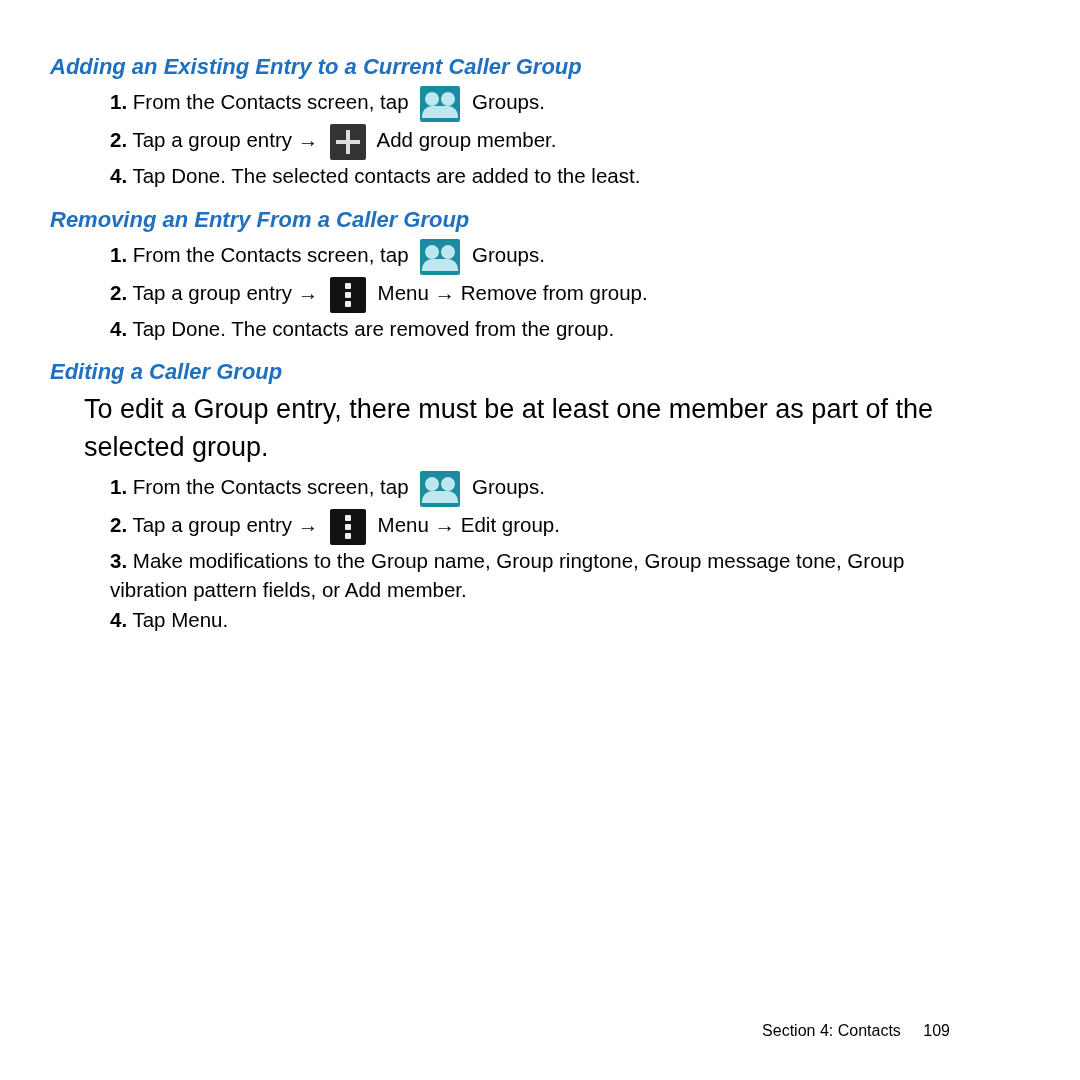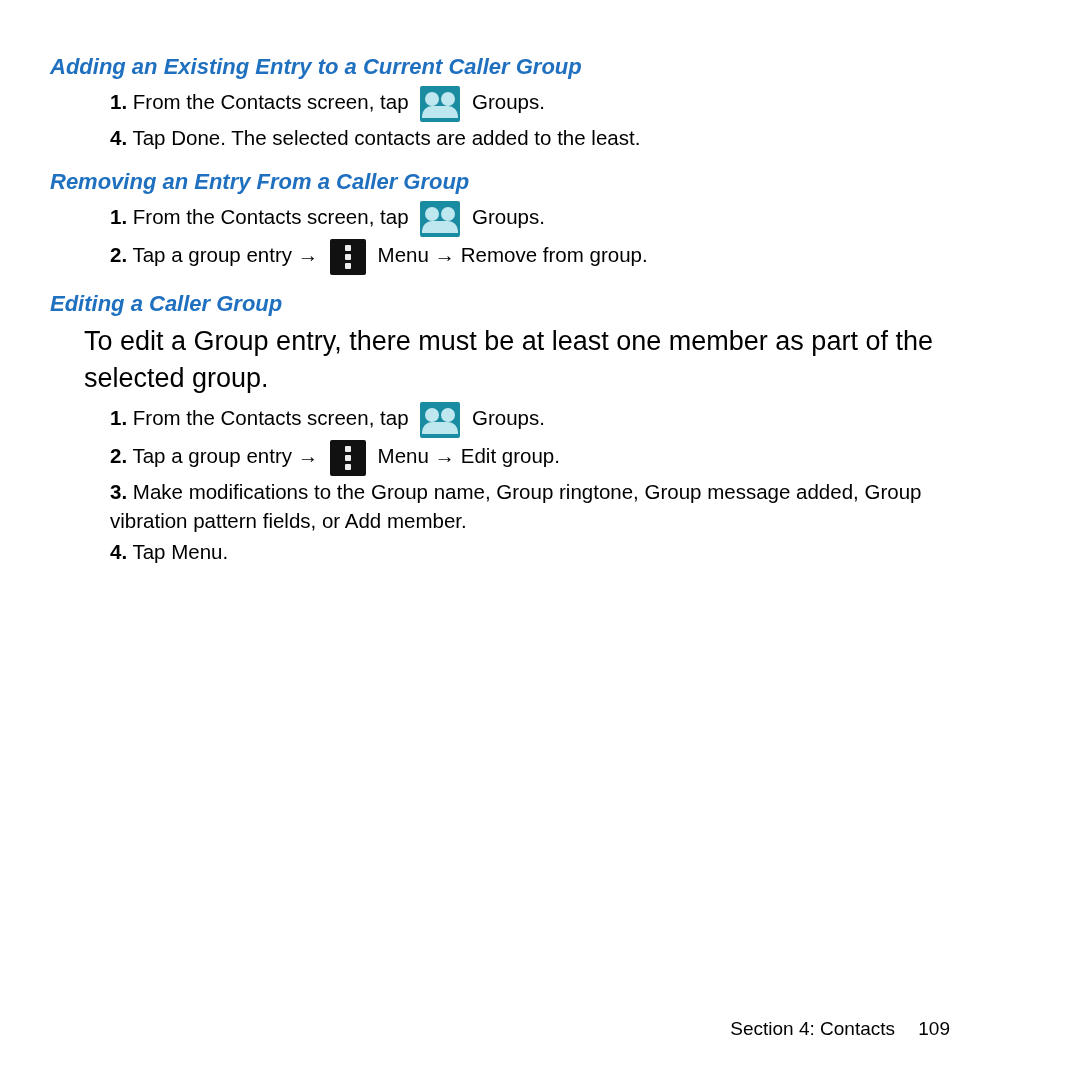--- a/index.html
+++ b/index.html
@@ -3,21 +3,21 @@
 <meta charset="utf-8">
 <style>
   html,body{margin:0;padding:0;background:#fff;font-family:Arial,Helvetica,sans-serif;color:#000}
   .page{width:1000px;height:1080px;box-sizing:border-box;padding:54px 50px 40px 50px;position:relative}
   h3{margin:0 0 6px 0;font-size:22px;font-weight:bold;font-style:italic;color:#2070c0}
   ol{margin:4px 0 16px 0;padding-left:60px}
   li{font-size:20.5px;line-height:1.4;margin:2px 0}
   li .num{font-weight:bold}
   .b{font-weight:normal}
   .intro{font-size:27px;line-height:1.4;margin:2px 0 0 34px}
-  .footer{position:absolute;bottom:40px;right:50px;font-size:19px}
+  .footer{position:absolute;bottom:40px;right:50px;font-size:16px}
   .footer .pn{margin-left:18px}
   .icon{display:inline-block;vertical-align:middle;margin:0 6px}
   
   .groups-icon{width:40px;height:36px;background:#1a8ca1;position:relative;border-radius:2px}
   .groups-icon::before{content:"";position:absolute;left:5px;top:6px;width:14px;height:14px;border-radius:50%;background:#bfe7ef}
   .groups-icon::after{content:"";position:absolute;right:5px;top:6px;width:14px;height:14px;border-radius:50%;background:#bfe7ef}
   .groups-icon .shoulders{position:absolute;left:2px;bottom:4px;width:36px;height:12px;border-radius:10px 10px 0 0;background:#bfe7ef}
   
   .plus-icon{width:36px;height:36px;background:#333;position:relative;border-radius:2px}
   .plus-icon::before{content:"";position:absolute;left:16px;top:6px;width:4px;height:24px;background:#ddd}
@@ -34,59 +34,69 @@
 
   <h3>Adding an Existing Entry to a Current Caller Group</h3>
   <ol style="list-style: none;">
     <li>
       <span class="num">1.</span>
       <span>From the Contacts screen, tap</span>
       <span class="icon groups-icon"><span class="shoulders"></span></span>
       <span class="b">Groups</span><span>.</span>
     </li>
     <li>
+      <span class="num">2.</span>
+      <span>Tap a group entry →</span>
+      <span class="icon plus-icon"></span>
+      <span class="b">Add group member</span><span>.</span>
+    </li>
+    <li>
       <span class="num">4.</span>
       <span>Tap </span><span class="b">Done</span><span>. The selected contacts are added to the least.</span>
     </li>
   </ol>
 
   <h3>Removing an Entry From a Caller Group</h3>
   <ol style="list-style: none;">
     <li>
       <span class="num">1.</span>
       <span>From the Contacts screen, tap</span>
       <span class="icon groups-icon"><span class="shoulders"></span></span>
       <span class="b">Groups</span><span>.</span>
     </li>
     <li>
       <span class="num">2.</span>
       <span>Tap a group entry →</span>
       <span class="icon menu-icon"><span class="d d1"></span><span class="d d2"></span><span class="d d3"></span></span>
       <span class="b">Menu</span><span> → </span><span class="b">Remove from group</span><span>.</span>
+    </li>
+    <li>
+      <span class="num">4.</span>
+      <span>Tap </span><span class="b">Done</span><span>. The contacts are removed from the group.</span>
     </li>
   </ol>
 
   <h3>Editing a Caller Group</h3>
   <div class="intro">To edit a Group entry, there must be at least one member as part of the selected group.</div>
   <ol style="list-style: none;">
     <li>
       <span class="num">1.</span>
       <span>From the Contacts screen, tap</span>
       <span class="icon groups-icon"><span class="shoulders"></span></span>
       <span class="b">Groups</span><span>.</span>
     </li>
     <li>
       <span class="num">2.</span>
       <span>Tap a group entry →</span>
       <span class="icon menu-icon"><span class="d d1"></span><span class="d d2"></span><span class="d d3"></span></span>
       <span class="b">Menu</span><span> → </span><span class="b">Edit group</span><span>.</span>
     </li>
     <li>
       <span class="num">3.</span>
-      <span>Make modifications to the </span><span class="b">Group name</span><span>, </span><span class="b">Group ringtone</span><span>, </span><span class="b">Group message added</span><span>, </span><span class="b">Group vibration pattern</span><span> fields, or </span><span class="b">Add member</span><span>.</span>
+      <span>Make modifications to the </span><span class="b">Group name</span><span>, </span><span class="b">Group ringtone</span><span>, </span><span class="b">Group message tone</span><span>, </span><span class="b">Group vibration pattern</span><span> fields, or </span><span class="b">Add member</span><span>.</span>
     </li>
     <li>
       <span class="num">4.</span>
       <span>Tap </span><span class="b">Menu</span><span>.</span>
     </li>
   </ol>
 
   <div class="footer">
     <span>Section 4:  Contacts</span>
     <span class="pn">109</span>

